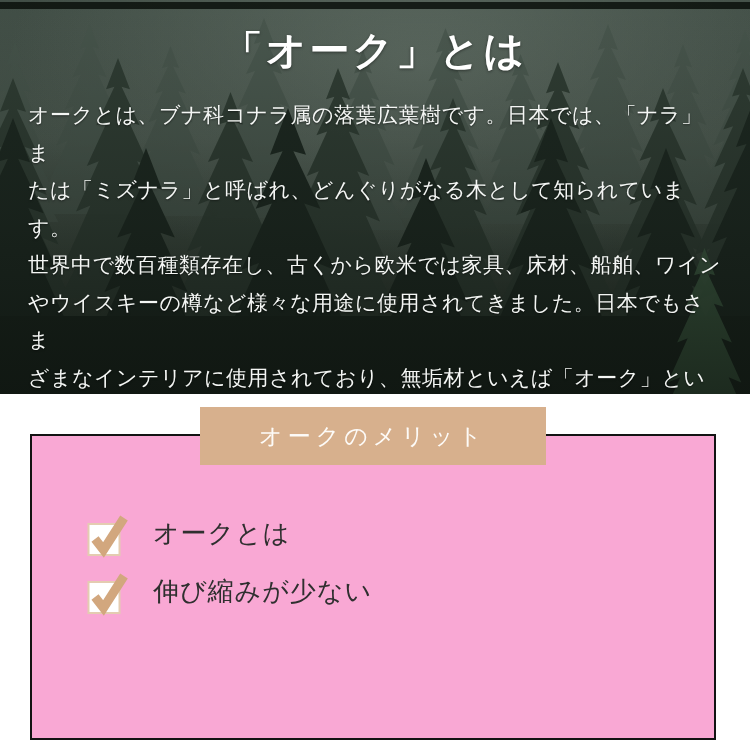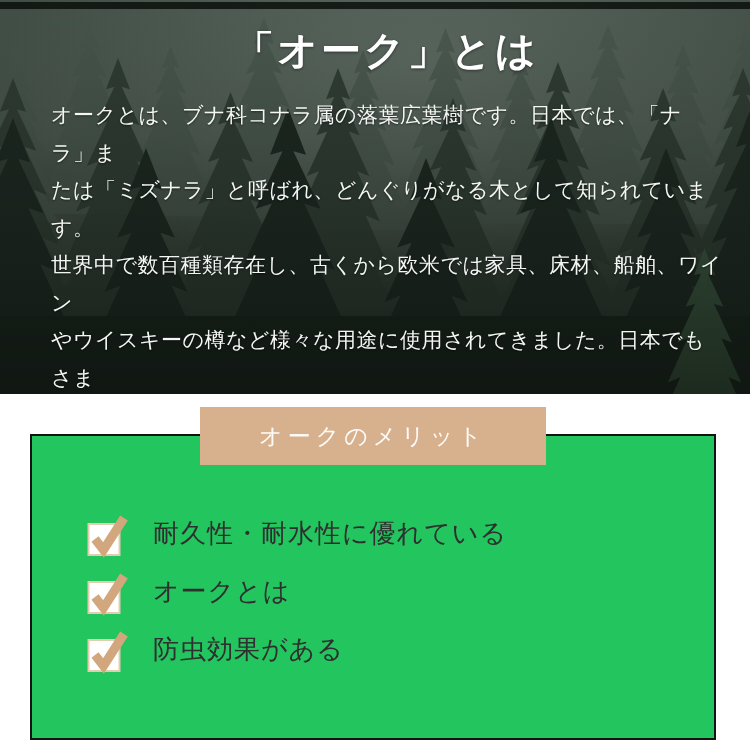--- a/index.html
+++ b/index.html
@@ -6,36 +6,36 @@
   body{
     width:750px;height:750px;overflow:hidden;background:#ffffff;
     font-family:"Liberation Sans","DejaVu Sans",sans-serif;
   }
   .page{width:750px;height:750px;position:relative;}
 
   
   .hero{position:relative;width:750px;height:394px;overflow:hidden;background:#1d2821;}
   .forest{position:absolute;inset:0;display:block;}
   .hero-content{
-    position:relative;z-index:2;padding:26px 28px 0 28px;text-align:center;color:#ffffff;margin-left:23px;
+    position:relative;z-index:2;padding:26px 28px 0 28px;text-align:center;color:#ffffff;
   }
   .hero-title{
     margin:0;font-size:40px;line-height:48px;font-weight:bold;letter-spacing:3px;color:#ffffff;
     text-shadow:0 1px 3px rgba(0,0,0,.45);
   }
   .hero-desc{
     margin:22px 0 0 0;font-size:21px;line-height:37.5px;letter-spacing:.5px;color:#f4f6f4;
     white-space:pre-line;text-align:left;text-shadow:0 1px 2px rgba(0,0,0,.5);
   }
 
   
   .merits{position:relative;width:750px;height:356px;background:#ffffff;}
   .merits-box{
     position:absolute;left:30px;top:40px;width:686px;height:306px;
-    border:2px solid #131313;background:#22c55e;box-sizing:border-box;
+    border:2px solid #131313;background:#f9a8d4;box-sizing:border-box;
   }
   .merits-badge{
     position:absolute;top:-29px;left:50%;transform:translateX(-50%);
     width:346px;height:58px;background:#d7b08d;color:#fdfbf8;
     display:flex;align-items:center;justify-content:center;
     font-size:23px;letter-spacing:5px;font-weight:500;
   }
   .merit-list{
     list-style:none;margin:0;padding:70px 0 0 55px;
   }
@@ -131,33 +131,26 @@
   <section class="merits">
     <div class="merits-box">
       <div class="merits-badge">オークのメリット</div>
 
       <ul class="merit-list">
         <li class="merit-item">
           <svg class="merit-icon" width="42" height="46" viewBox="0 0 42 46" aria-hidden="true">
             <rect x="1.5" y="12" width="31" height="31" fill="#ffffff" stroke="#e4ccb1" stroke-width="2"></rect>
             <path d="M8 27 L16.5 38 L37 6" fill="none" stroke="#d2a77e" stroke-width="9"></path>
           </svg>
-          <span class="merit-label">耐久性・耐水性に優れている</span>
-        </li>
-        <li class="merit-item">
-          <svg class="merit-icon" width="42" height="46" viewBox="0 0 42 46" aria-hidden="true">
-            <rect x="1.5" y="12" width="31" height="31" fill="#ffffff" stroke="#e4ccb1" stroke-width="2"></rect>
-            <path d="M8 27 L16.5 38 L37 6" fill="none" stroke="#d2a77e" stroke-width="9"></path>
-          </svg>
           <span class="merit-label">オークとは</span>
         </li>
         <li class="merit-item">
           <svg class="merit-icon" width="42" height="46" viewBox="0 0 42 46" aria-hidden="true">
             <rect x="1.5" y="12" width="31" height="31" fill="#ffffff" stroke="#e4ccb1" stroke-width="2"></rect>
             <path d="M8 27 L16.5 38 L37 6" fill="none" stroke="#d2a77e" stroke-width="9"></path>
           </svg>
-          <span class="merit-label">防虫効果がある</span>
+          <span class="merit-label">伸び縮みが少ない</span>
         </li>
       </ul>
     </div>
   </section>
 
 </div>
 
 </body></html>

